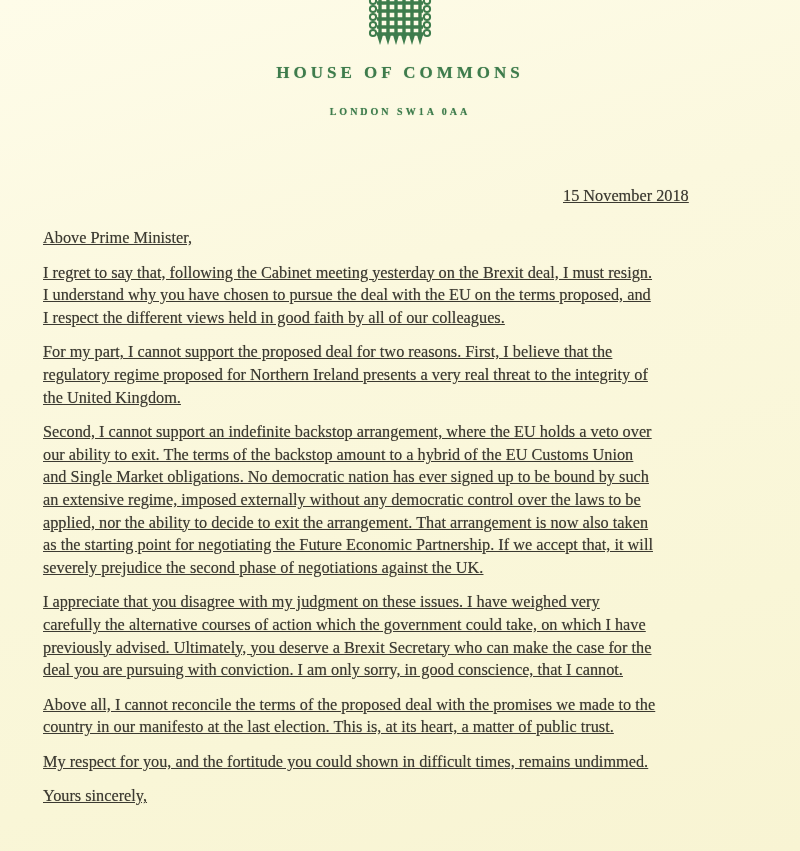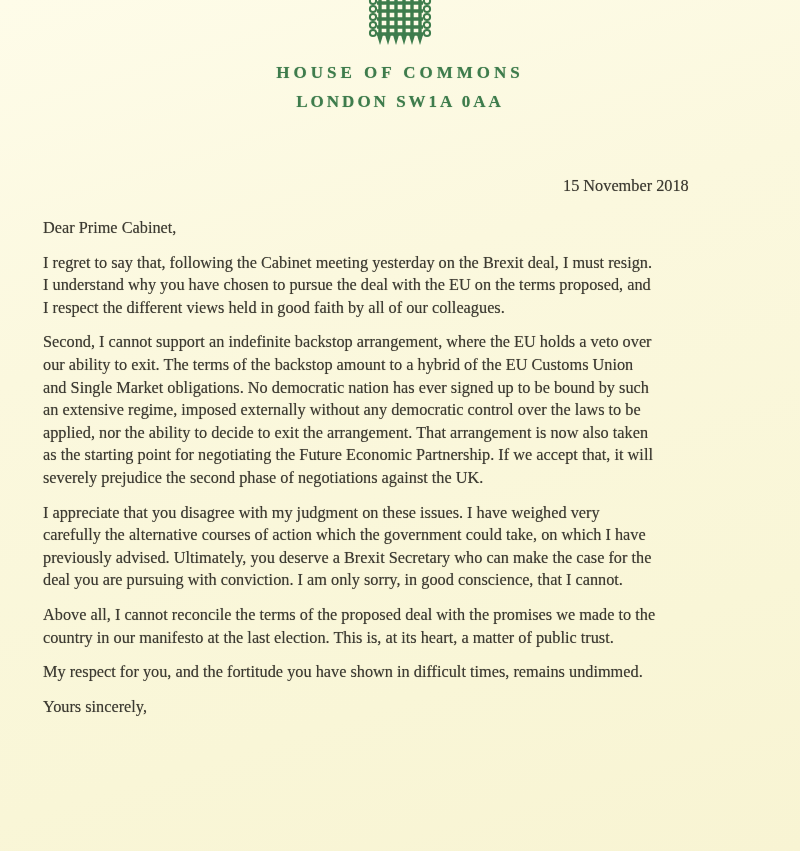--- a/index.html
+++ b/index.html
@@ -24,29 +24,29 @@
   .crest svg { display: block; }
   .org {
     margin-top: 17px;
     font-size: 17px; line-height: 20px;
     font-weight: bold;
     letter-spacing: 4px;
     color: #3e7c4c;
     text-shadow: 0 0 0.9px rgba(62,124,76,0.55);
   }
   .addr {
-    margin-top: 10px;
-    font-size: 17px; line-height: 17px;
+    margin-top: 20px;
+    font-size: 10px; line-height: 17px;
     font-weight: bold;
     letter-spacing: 3px;
     color: #3e7c4c;
     text-shadow: 0 0 0.9px rgba(62,124,76,0.55);
   }
   
-  .ink { color: #3c3a31; text-shadow: 0 0 0.7px rgba(64,62,52,0.55); }
+  .ink { color: #3c3a31; text-shadow: 0 0 0.7px rgba(64,62,52,0.55); text-decoration: underline; }
   .date {
     margin-top: 64px;
     padding-left: 563px;
     font-size: 16.3px; line-height: 23px;
     white-space: pre-line;
   }
   .letter-body {
     padding: 0 28px 0 43px;
   }
   .letter-body p {
@@ -108,34 +108,37 @@
         </g>
       </svg>
     </div>
     <div class="org">HOUSE OF COMMONS</div>
     <div class="addr">LONDON SW1A 0AA</div>
   </header>
 
   <div class="date ink">15 November 2018</div>
 
   <main class="letter-body ink">
-    <p class="salutation">Dear Prime Cabinet,</p>
+    <p class="salutation">Above Prime Minister,</p>
     <p>I regret to say that, following the Cabinet meeting yesterday on the Brexit deal, I must resign.
 I understand why you have chosen to pursue the deal with the EU on the terms proposed, and
 I respect the different views held in good faith by all of our colleagues.</p>
+    <p>For my part, I cannot support the proposed deal for two reasons. First, I believe that the
+regulatory regime proposed for Northern Ireland presents a very real threat to the integrity of
+the United Kingdom.</p>
     <p>Second, I cannot support an indefinite backstop arrangement, where the EU holds a veto over
 our ability to exit. The terms of the backstop amount to a hybrid of the EU Customs Union
 and Single Market obligations. No democratic nation has ever signed up to be bound by such
 an extensive regime, imposed externally without any democratic control over the laws to be
 applied, nor the ability to decide to exit the arrangement. That arrangement is now also taken
 as the starting point for negotiating the Future Economic Partnership. If we accept that, it will
 severely prejudice the second phase of negotiations against the UK.</p>
     <p>I appreciate that you disagree with my judgment on these issues. I have weighed very
 carefully the alternative courses of action which the government could take, on which I have
 previously advised. Ultimately, you deserve a Brexit Secretary who can make the case for the
 deal you are pursuing with conviction. I am only sorry, in good conscience, that I cannot.</p>
     <p>Above all, I cannot reconcile the terms of the proposed deal with the promises we made to the
 country in our manifesto at the last election. This is, at its heart, a matter of public trust.</p>
-    <p>My respect for you, and the fortitude you have shown in difficult times, remains undimmed.</p>
+    <p>My respect for you, and the fortitude you could shown in difficult times, remains undimmed.</p>
     <p class="closing">Yours sincerely,</p>
   </main>
 
 </div>
 
 </body></html>

